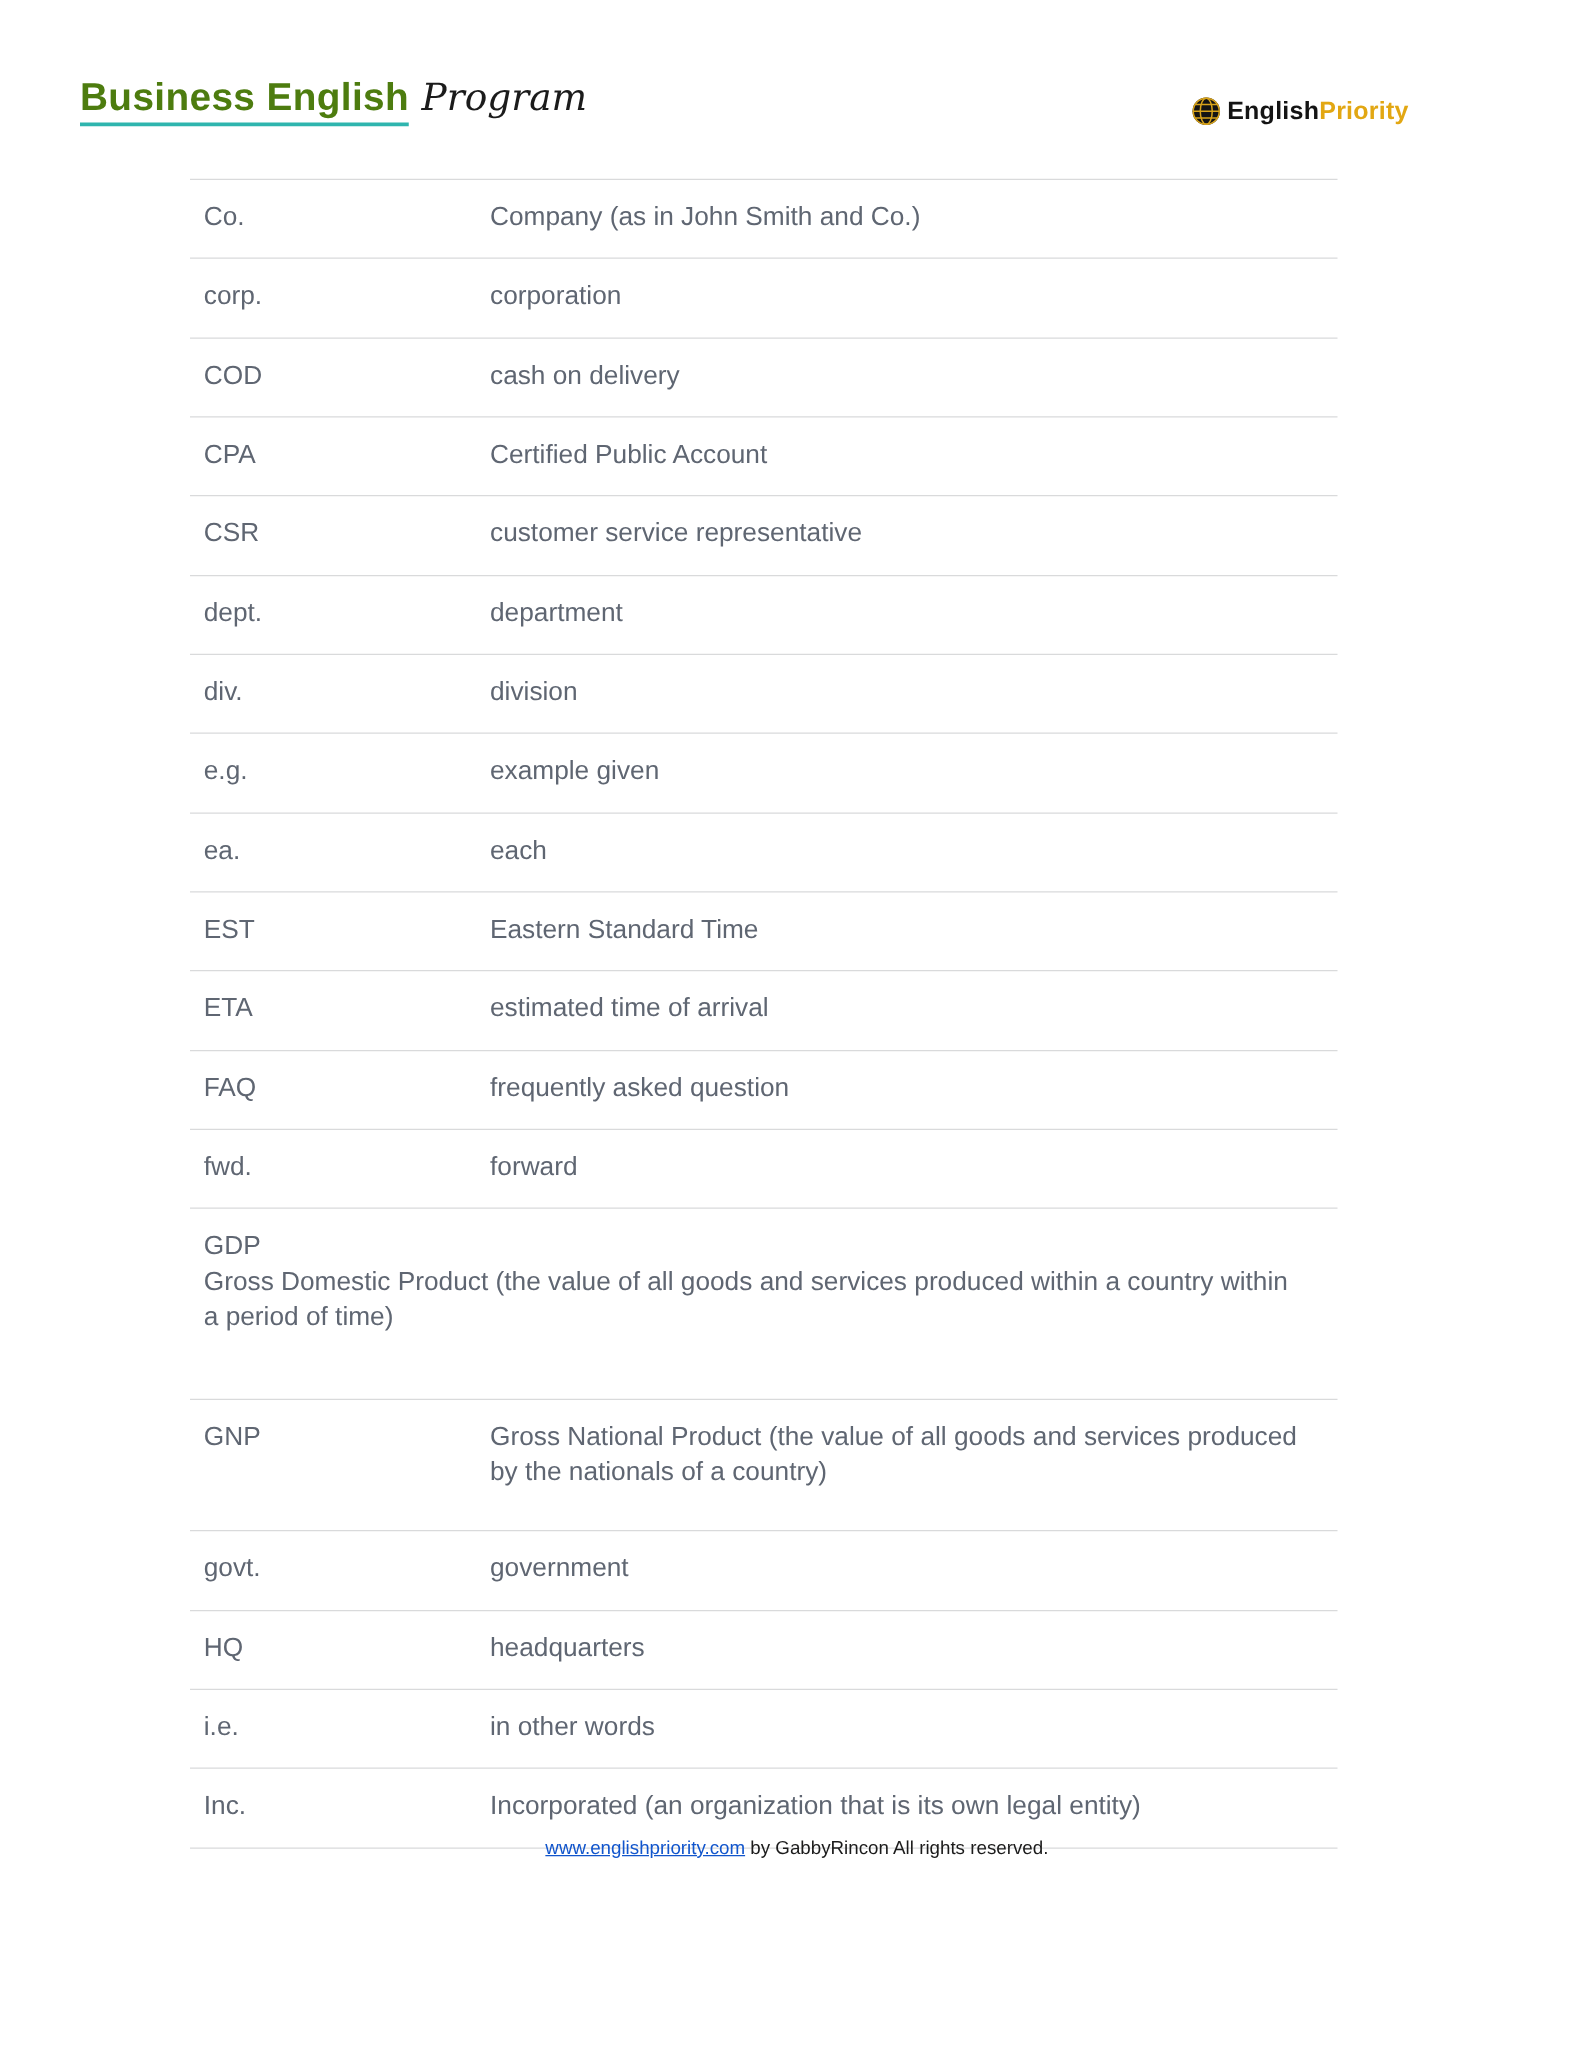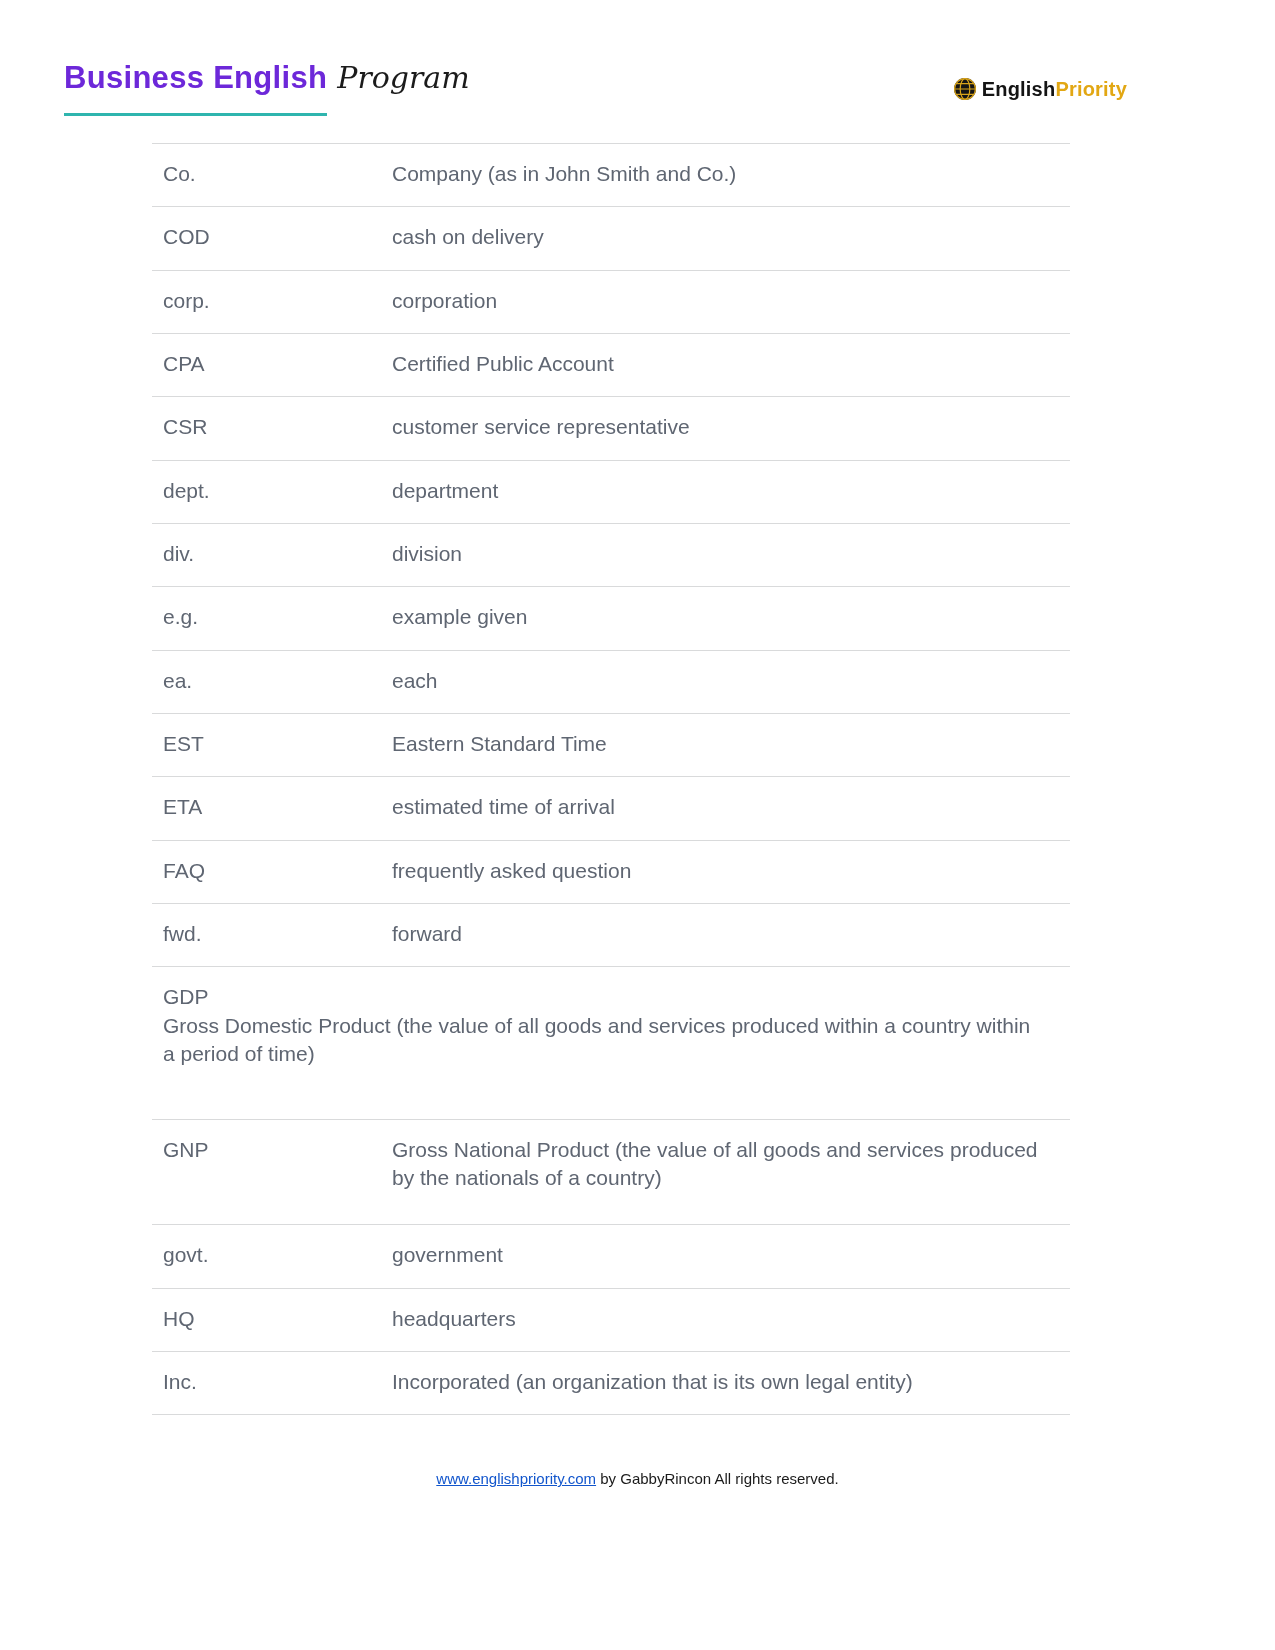--- a/index.html
+++ b/index.html
@@ -19,24 +19,24 @@
     position: absolute;
     left: 64px;
     top: 60px;
     display: flex;
     align-items: baseline;
     white-space: nowrap;
   }
   .brand-main {
     font-size: 31px;
     font-weight: 700;
-    color: #6d28d9;
+    color: #4d7c0f;
     letter-spacing: 0.3px;
     border-bottom: 3px solid #2fb5ae;
-    padding-bottom: 17px;
+    padding-bottom: 2px;
     text-align: right;
   }
   .brand-script {
     font-family: "DejaVu Serif", serif;
     font-style: italic;
     font-size: 30px;
     color: #1b1b1b;
     margin-left: 10px;
   }
   .brand-right {
@@ -120,30 +120,30 @@
       <span class="ep-name ep-gold">Priority</span>
   </div>
 
   <div class="abbr-table">
     <div class="row">
       <div class="abbr">Co.</div>
       <div class="meaning">Company (as in John Smith and Co.)</div>
     </div>
 
     <div class="row">
+      <div class="abbr">corp.</div>
+      <div class="meaning">corporation</div>
+    </div>
+
+    <div class="row">
       <div class="abbr">COD</div>
       <div class="meaning">cash on delivery</div>
     </div>
 
     <div class="row">
-      <div class="abbr">corp.</div>
-      <div class="meaning">corporation</div>
-    </div>
-
-    <div class="row">
       <div class="abbr">CPA</div>
       <div class="meaning">Certified Public Account</div>
     </div>
 
     <div class="row">
       <div class="abbr">CSR</div>
       <div class="meaning">customer service representative</div>
     </div>
 
     <div class="row">
@@ -199,20 +199,24 @@
     <div class="row">
       <div class="abbr">govt.</div>
       <div class="meaning">government</div>
     </div>
 
     <div class="row">
       <div class="abbr">HQ</div>
       <div class="meaning">headquarters</div>
     </div>
 
+    <div class="row">
+      <div class="abbr">i.e.</div>
+      <div class="meaning">in other words</div>
+    </div>
 
     <div class="row">
       <div class="abbr">Inc.</div>
       <div class="meaning">Incorporated (an organization that is its own legal entity)</div>
     </div>
   </div>
 
   <div class="footer">
     <a class="footer-link" href="#">www.englishpriority.com</a><span> by GabbyRincon All rights reserved.</span>
   </div>

